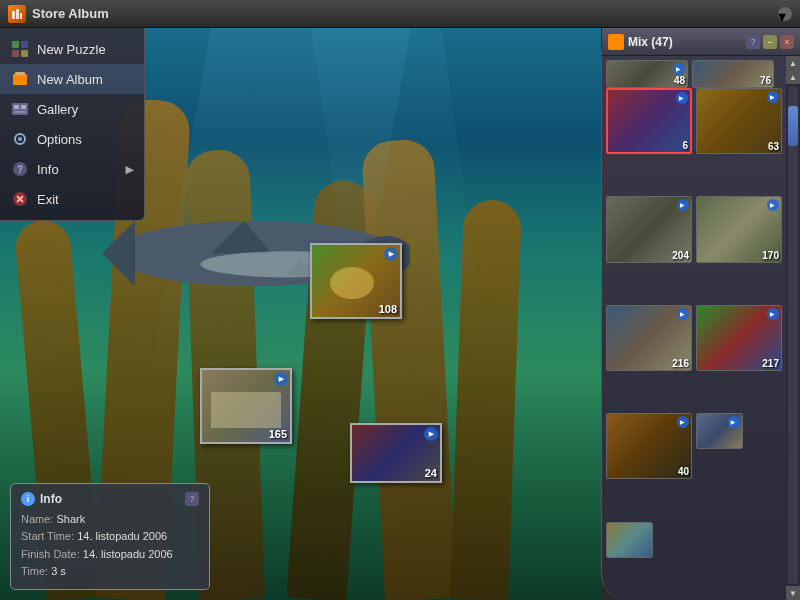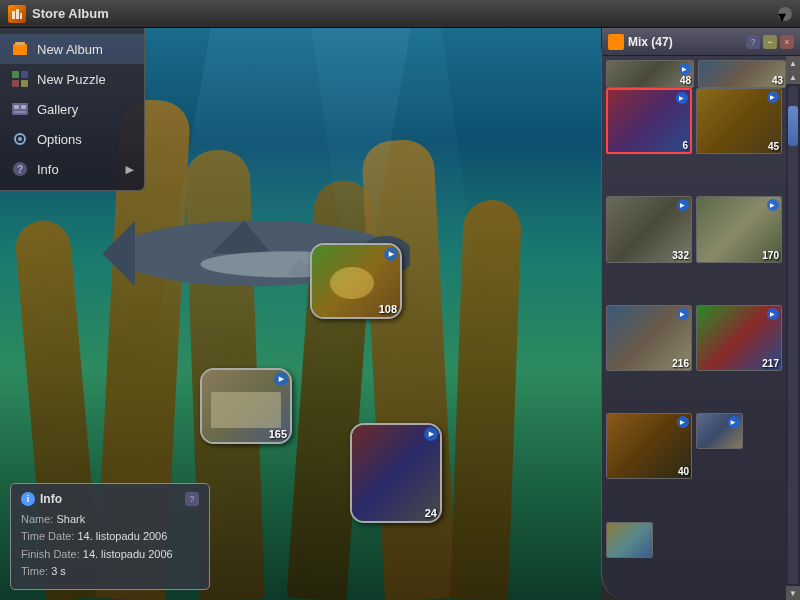--- a/index.html
+++ b/index.html
@@ -74,21 +74,21 @@
       font-size: 13px;
       cursor: pointer;
       gap: 7px;
     }
     .menu-icon { width: 20px; height: 20px; flex-shrink: 0; display: flex; align-items: center; justify-content: center; }
 
     
     .puzzle-thumb {
       position: absolute;
       border: 2px solid #aaa;
-      border-radius: 14px;
+      border-radius: 0;
       overflow: hidden;
       box-shadow: 2px 2px 5px rgba(0,0,0,0.6);
       cursor: pointer;
       z-index: 10;
     }
     .puzzle-thumb .thumb-img {
       width: 100%; height: 100%;
       object-fit: cover;
     }
     .puzzle-thumb .thumb-num {
@@ -269,21 +269,21 @@
     .photo-spices { background: linear-gradient(135deg, #8a6a1a 0%, #6a4a0a 50%, #4a3a1a 100%); }
     .photo-hearts { background: linear-gradient(135deg, #8a2a3a 0%, #4a2a6a 50%, #2a4a8a 100%); }
     .photo-stones { background: linear-gradient(135deg, #6a6a5a 0%, #4a4a3a 50%, #7a7a6a 100%); }
 
     
     .album-top-partial {
       height: 28px;
       display: grid;
       grid-template-columns: 1fr 1fr;
       gap: 4px;
-      padding: 4px 0 0 4px;
+      padding: 4px 12px 0 4px;
       flex-shrink: 0;
     }
     .album-top-partial .album-thumb {
       height: 28px;
       aspect-ratio: unset;
     }
   </style>
 </head>
 <body>
 
@@ -332,40 +332,40 @@
           <circle cx="252" cy="57" r="1.5" fill="white"></circle>
 
           <ellipse cx="170" cy="70" rx="80" ry="12" fill="#a0b0b8" opacity="0.6"></ellipse>
 
           <path d="M220,50 Q225,62 220,74" stroke="#2a3a4a" stroke-width="2" fill="none"></path>
           <path d="M230,52 Q235,62 230,72" stroke="#2a3a4a" stroke-width="2" fill="none"></path>
         </svg>
       </div>
 
       <div id="menu-panel">
-        <div class="menu-item" style="background:rgba(100,140,200,0.25);">
-          <div class="menu-icon">
-            <svg width="18" height="18" viewBox="0 0 18 18">
-              <rect x="2" y="4" width="14" height="11" fill="#f80" rx="1"></rect>
-              <rect x="4" y="2" width="10" height="3" fill="#da6" rx="1"></rect>
-            </svg>
-          </div>
-          <span>New Album</span>
-        </div>
         <div class="menu-item">
           <div class="menu-icon">
             <svg width="18" height="18" viewBox="0 0 18 18">
               <rect x="1" y="1" width="7" height="7" fill="#4a8a4a" rx="1"></rect>
               <rect x="10" y="1" width="7" height="7" fill="#4a4a8a" rx="1"></rect>
               <rect x="1" y="10" width="7" height="7" fill="#8a4a4a" rx="1"></rect>
               <rect x="10" y="10" width="7" height="7" fill="#8a8a4a" rx="1"></rect>
             </svg>
           </div>
           <span>New Puzzle</span>
         </div>
+        <div class="menu-item" style="background:rgba(100,140,200,0.25);">
+          <div class="menu-icon">
+            <svg width="18" height="18" viewBox="0 0 18 18">
+              <rect x="2" y="4" width="14" height="11" fill="#f80" rx="1"></rect>
+              <rect x="4" y="2" width="10" height="3" fill="#da6" rx="1"></rect>
+            </svg>
+          </div>
+          <span>New Album</span>
+        </div>
         <div class="menu-item">
           <div class="menu-icon">
             <svg width="18" height="18" viewBox="0 0 18 18">
               <rect x="1" y="3" width="16" height="12" fill="#668" rx="1"></rect>
               <rect x="3" y="5" width="5" height="4" fill="#aac" rx="1"></rect>
               <rect x="10" y="5" width="5" height="4" fill="#aac" rx="1"></rect>
               <rect x="3" y="11" width="12" height="2" fill="#aac" rx="1" opacity="0.5"></rect>
             </svg>
           </div>
           <span>Gallery</span>
@@ -382,58 +382,68 @@
         <div class="menu-item">
           <div class="menu-icon">
             <svg width="18" height="18" viewBox="0 0 18 18">
               <circle cx="9" cy="9" r="7" fill="#557"></circle>
               <text x="9" y="13" text-anchor="middle" fill="#aac" font-size="10" font-weight="bold">?</text>
             </svg>
           </div>
           <span>Info</span>
           <span style="margin-left:auto;color:#aaa;font-size:11px;">▶</span>
         </div>
+        <div class="menu-item">
+          <div class="menu-icon">
+            <svg width="18" height="18" viewBox="0 0 18 18">
+              <circle cx="9" cy="9" r="7" fill="#883333"></circle>
+              <line x1="6" y1="6" x2="12" y2="12" stroke="#ffaaaa" stroke-width="2"></line>
+              <line x1="12" y1="6" x2="6" y2="12" stroke="#ffaaaa" stroke-width="2"></line>
+            </svg>
+          </div>
+          <span>Exit</span>
+        </div>
       </div>
 
       <div class="puzzle-thumb" style="top:215px;left:310px;width:92px;height:76px;">
         <div class="thumb-img photo-flowers" style="width:100%;height:100%;position:relative;">
           <div style="position:absolute;top:30%;left:20%;width:50%;height:45%;background:rgba(255,220,100,0.4);border-radius:50%;"></div>
         </div>
         <div class="play-btn"></div>
         <div class="thumb-num">108</div>
       </div>
 
       <div class="puzzle-thumb" style="top:340px;left:200px;width:92px;height:76px;">
         <div class="thumb-img photo-parthenon" style="width:100%;height:100%;position:relative;">
           <div style="position:absolute;bottom:20%;left:10%;width:80%;height:50%;background:rgba(200,190,150,0.5);border-radius:2px 2px 0 0;"></div>
         </div>
         <div class="play-btn"></div>
         <div class="thumb-num">165</div>
       </div>
 
-      <div class="puzzle-thumb" style="top:395px;left:350px;width:92px;height:100px;">
+      <div class="puzzle-thumb" style="top:395px;left:350px;width:92px;height:60px;">
         <div class="thumb-img photo-bikes" style="width:100%;height:100%;"></div>
         <div class="play-btn"></div>
         <div class="thumb-num">24</div>
       </div>
 
       <div id="info-panel">
         <div class="info-header">
           <div class="info-title">
             <div class="info-icon">i</div>
             <span>Info</span>
           </div>
           <div class="info-help">?</div>
         </div>
         <div class="info-line">
           <span class="info-label">Name:</span>
           <span class="info-value">Shark</span>
         </div>
         <div class="info-line">
-          <span class="info-label">Time Date:</span>
+          <span class="info-label">Start Time:</span>
           <span class="info-value">14. listopadu 2006</span>
         </div>
         <div class="info-line">
           <span class="info-label">Finish Date:</span>
           <span class="info-value">14. listopadu 2006</span>
         </div>
         <div class="info-line">
           <span class="info-label">Time:</span>
           <span class="info-value">3 s</span>
         </div>
@@ -459,41 +469,41 @@
         <div style="margin-right:14px;overflow:hidden;flex:1;display:flex;flex-direction:column;">
 
           <div class="album-top-partial">
             <div class="album-thumb" style="height:28px;overflow:hidden;">
               <div class="at-inner photo-stones" style="width:100%;height:100%;"></div>
               <div class="at-play"></div>
               <div class="at-num">48</div>
             </div>
             <div class="album-thumb" style="height:28px;overflow:hidden;">
               <div class="at-inner photo-cliffs" style="width:100%;height:100%;"></div>
-              <div class="at-num">43</div>
+              <div class="at-num">76</div>
             </div>
           </div>
 
           <div id="album-grid">
 
             <div class="album-thumb selected">
               <div class="at-inner photo-hearts" style="width:100%;height:100%;"></div>
               <div class="at-play"></div>
               <div class="at-num">6</div>
             </div>
             <div class="album-thumb">
               <div class="at-inner photo-spices" style="width:100%;height:100%;"></div>
               <div class="at-play"></div>
-              <div class="at-num">45</div>
+              <div class="at-num">63</div>
             </div>
 
             <div class="album-thumb">
               <div class="at-inner photo-stones" style="width:100%;height:100%;"></div>
               <div class="at-play"></div>
-              <div class="at-num">332</div>
+              <div class="at-num">204</div>
             </div>
 
             <div class="album-thumb">
               <div class="at-inner photo-castle" style="width:100%;height:100%;"></div>
               <div class="at-play"></div>
               <div class="at-num">170</div>
             </div>
             <div class="album-thumb">
               <div class="at-inner photo-cliffs" style="width:100%;height:100%;"></div>
               <div class="at-play"></div>

